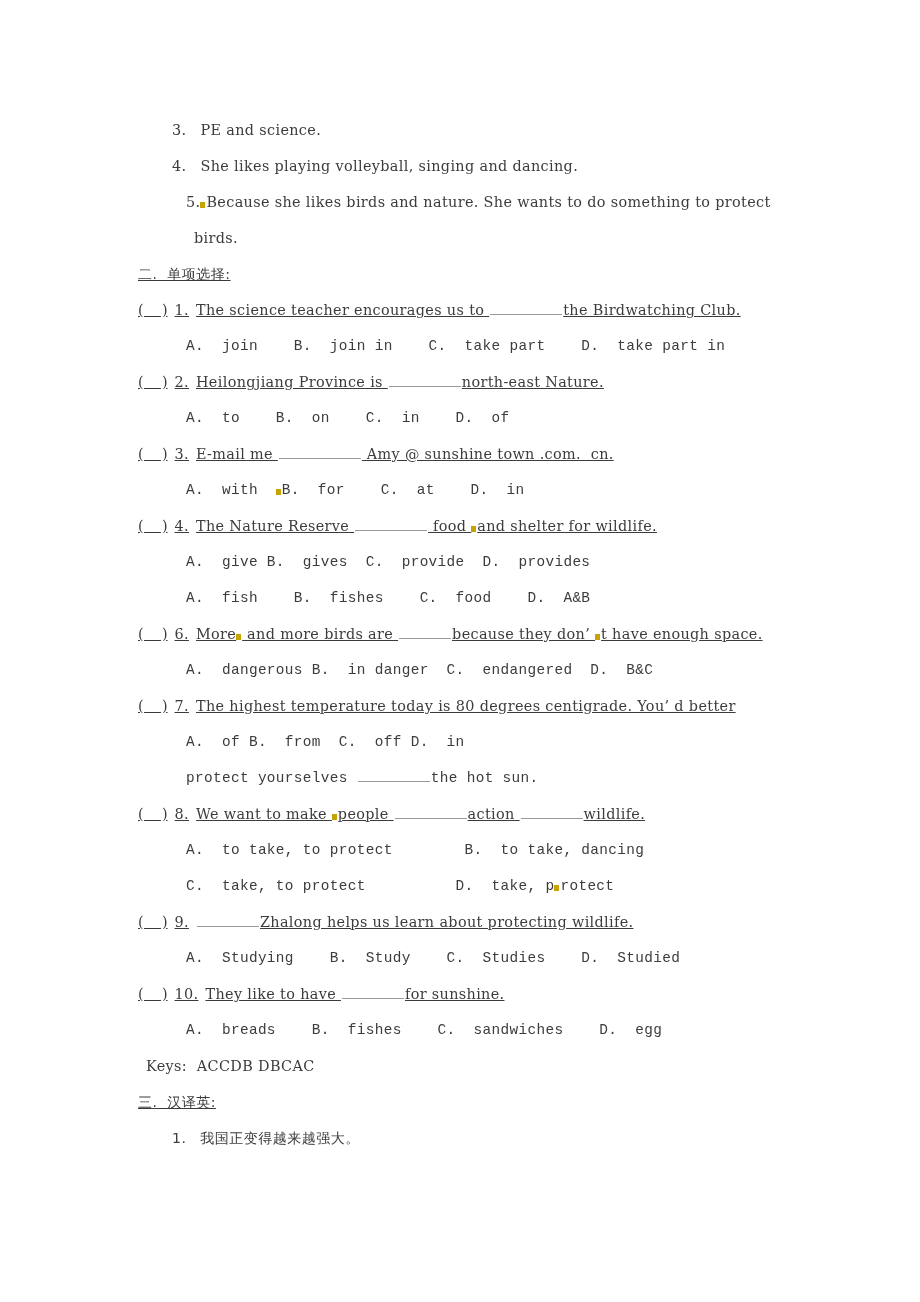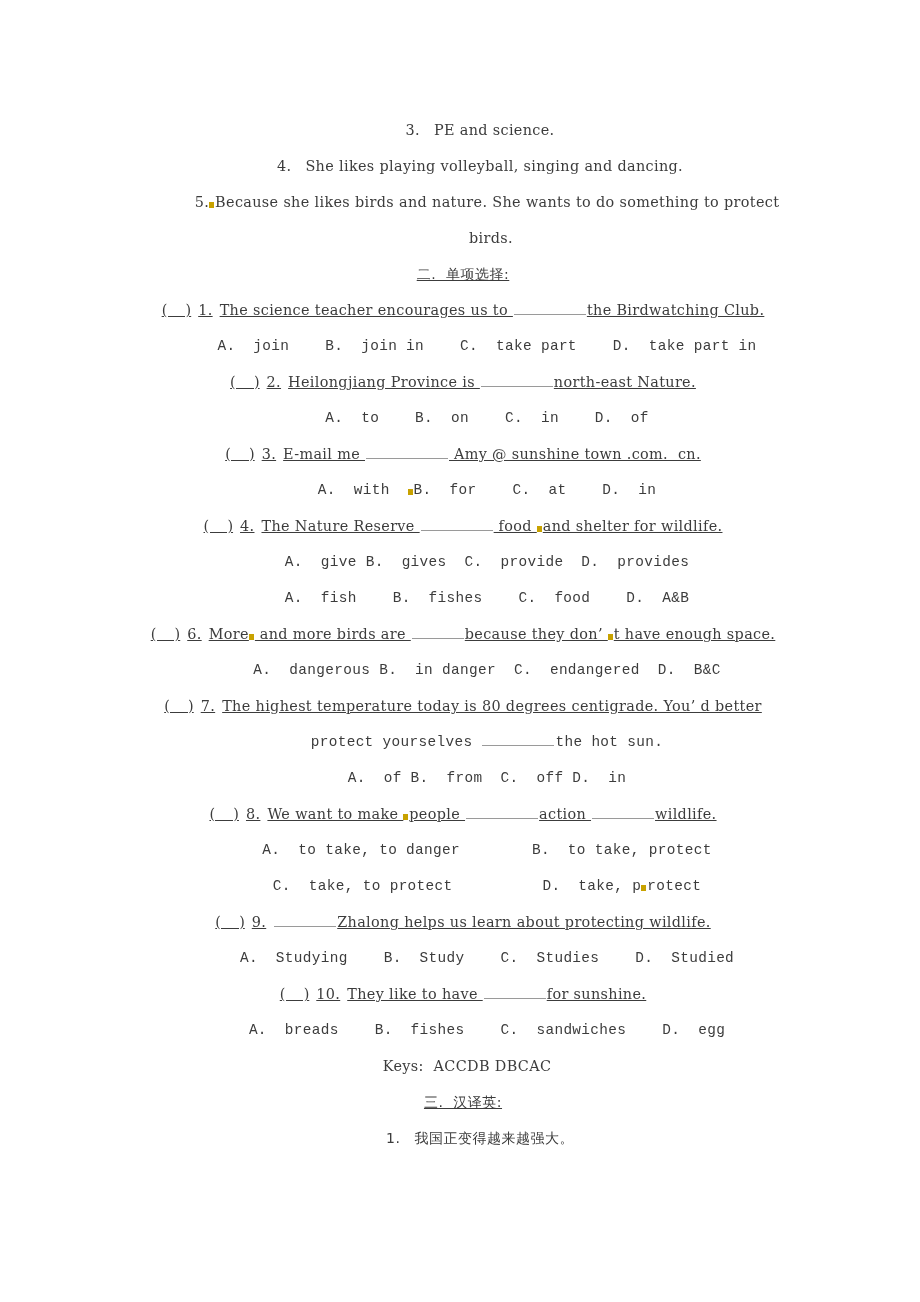--- a/index.html
+++ b/index.html
@@ -20,21 +20,20 @@
     height: 1302px;
     box-sizing: border-box;
     padding: 0;
     overflow: hidden;
   }
   .doc-body {
     position: absolute;
     left: 138px;
     top: 112px;
     width: 650px;
-    text-align: center;
   }
 
   
   .line {
     font-family: "DejaVu Serif", "Liberation Serif", serif;
     font-size: 14.4px;
     line-height: 36px;
     letter-spacing: 0.35px;
     white-space: pre-wrap;
     color: #3c3c3c;
@@ -109,25 +108,25 @@
 
     <div class="line ind-0"><span class="qbracket">(    )</span><span class="sp-n"></span><span>4.</span><span class="sp-n"></span><span>The Nature Reserve </span><span class="blank b-l"></span><span> food </span><span class="gold"></span><span>and shelter for wildlife.</span></div>
     <div class="line ind-ans">A.  give B.  gives  C.  provide  D.  provides</div>
 
     <div class="line ind-ans">A.  fish    B.  fishes    C.  food    D.  A&amp;B</div>
 
     <div class="line ind-0"><span class="qbracket">(    )</span><span class="sp-n"></span><span>6.</span><span class="sp-n"></span><span>More</span><span class="gold"></span><span> and more birds are </span><span class="blank b-s"></span><span>because they don’ </span><span class="gold"></span><span>t have enough space.</span></div>
     <div class="line ind-ans">A.  dangerous B.  in danger  C.  endangered  D.  B&amp;C</div>
 
     <div class="line ind-0"><span class="qbracket">(    )</span><span class="sp-n"></span><span>7.</span><span class="sp-n"></span><span>The highest temperature today is 80 degrees centigrade. You’ d better</span></div>
+    <div class="line ind-ans">A.  of B.  from  C.  off D.  in</div>
     <div class="line ind-ans"><span>protect yourselves </span><span class="blank b-l"></span><span>the hot sun.</span></div>
-    <div class="line ind-ans">A.  of B.  from  C.  off D.  in</div>
 
     <div class="line ind-0"><span class="qbracket">(    )</span><span class="sp-n"></span><span>8.</span><span class="sp-n"></span><span>We want to make </span><span class="gold"></span><span>people </span><span class="blank b-l"></span><span>action </span><span class="blank b-m"></span><span>wildlife.</span></div>
-    <div class="line ind-ans">A.  to take, to danger        B.  to take, protect</div>
+    <div class="line ind-ans">A.  to take, to protect        B.  to take, dancing</div>
     <div class="line ind-ans"><span>C.  take, to protect          D.  take, p</span><span class="gold"></span><span>rotect</span></div>
 
     <div class="line ind-0"><span class="qbracket">(    )</span><span class="sp-n"></span><span>9.</span><span class="sp-n"></span><span class="blank b-m"></span><span>Zhalong helps us learn about protecting wildlife.</span></div>
     <div class="line ind-ans">A.  Studying    B.  Study    C.  Studies    D.  Studied</div>
 
     <div class="line ind-0"><span class="qbracket">(    )</span><span class="sp-n"></span><span>10.</span><span class="sp-n"></span><span>They like to have </span><span class="blank b-m"></span><span>for sunshine.</span></div>
     <div class="line ind-ans">A.  breads    B.  fishes    C.  sandwiches    D.  egg</div>
 
     <div class="line ind-keys">Keys:  ACCDB DBCAC</div>
 

